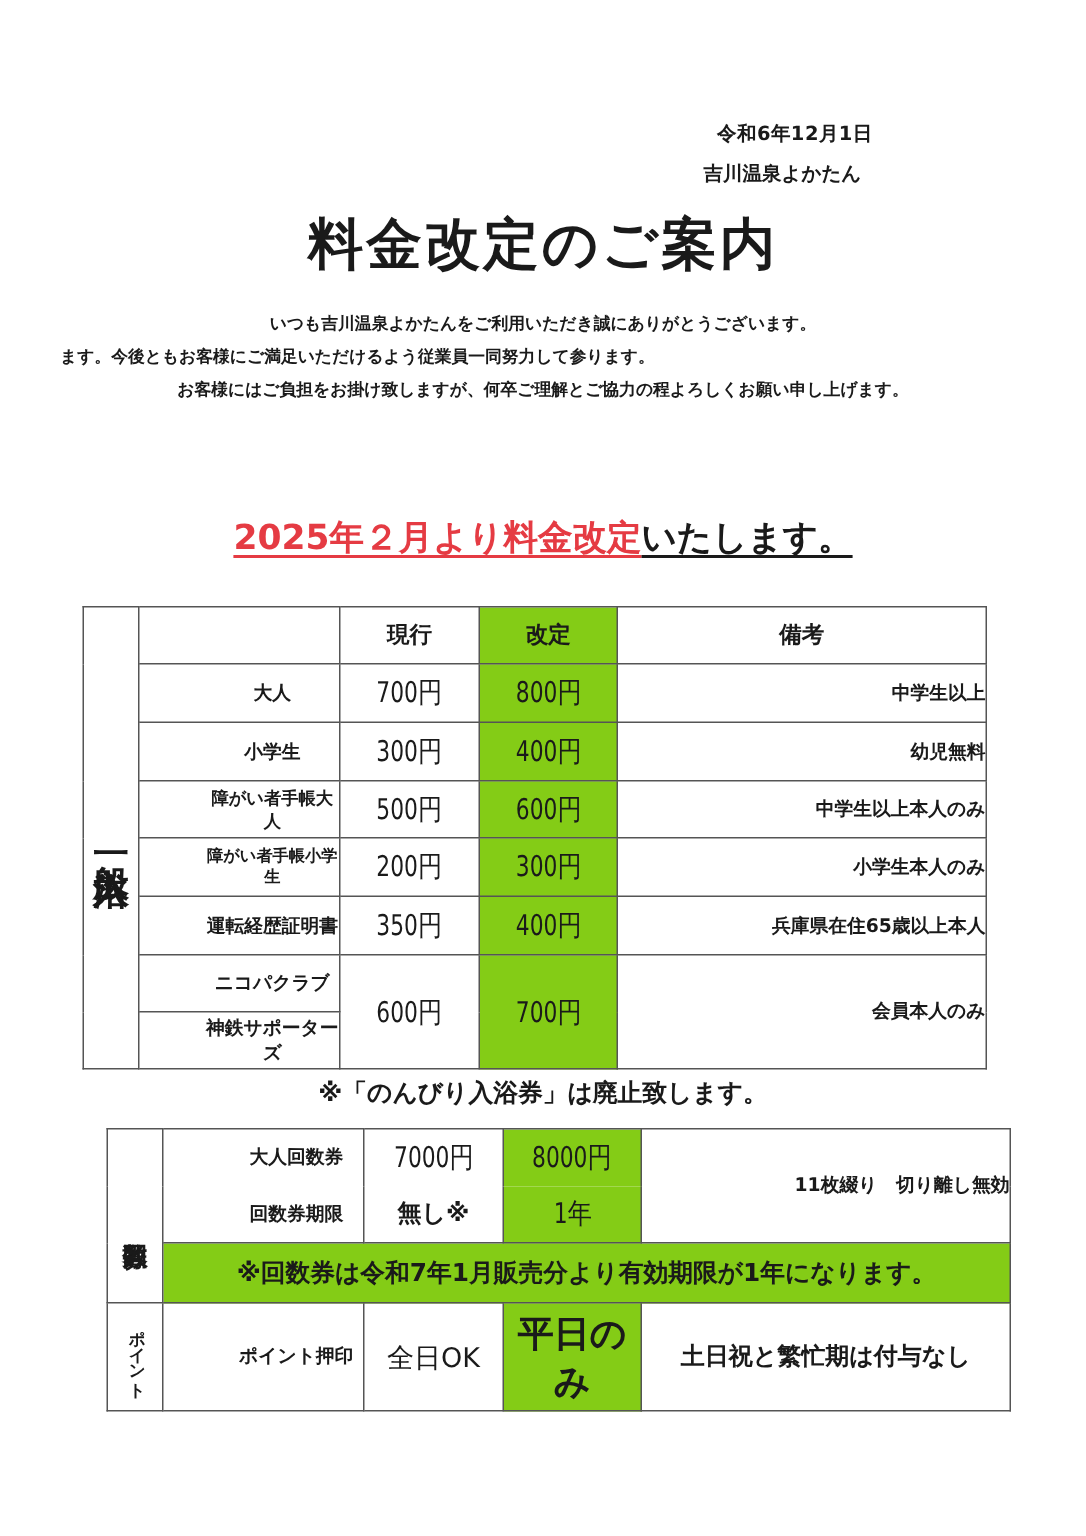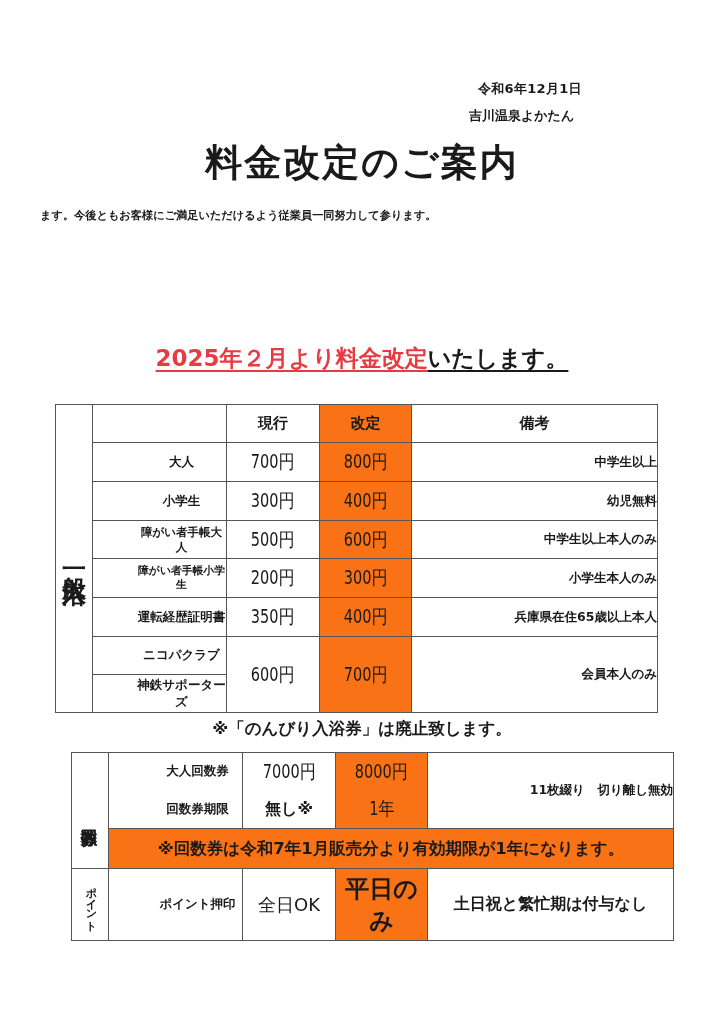--- a/index.html
+++ b/index.html
@@ -12,21 +12,21 @@
   .intro { left: 40px; width: 644px; top: 205px; font-size: 11.2px; font-weight: bold; line-height: 22px; }
   .intro p { margin: 0; white-space: nowrap; }
   .intro .c { text-align: center; }
   .headline { left: 0; width: 724px; top: 343px; text-align: center; font-size: 23px; font-weight: bold; }
   .headline .red { color: #e53b43; text-decoration: underline; text-decoration-thickness: 2px; text-underline-offset: 4px; }
   .headline .blk { color: #1a1a1a; text-decoration: underline; text-decoration-thickness: 2px; text-underline-offset: 4px; }
   table { border-collapse: collapse; position: absolute; table-layout: fixed; }
   td { border: 1.5px solid #555; padding: 0; text-align: center; vertical-align: middle; font-weight: bold; }
   .t1 { left: 55px; top: 404px; width: 602px; }
   .t2 { left: 71px; top: 752px; width: 602px; }
-  .yellow { background: #f97316; }
+  .yellow { background: #84cc16; }
   .price { font-weight: normal; font-size: 19px; font-family: "DejaVu Sans Condensed", "DejaVu Sans", sans-serif; transform: scaleX(0.85); display: inline-block; }
   .hdr { font-size: 15px; }
   .lbl { font-size: 12.5px; padding-left: 44px; }
   .note { text-align: right; padding-left: 22px; font-size: 12.5px; }
   .vert { writing-mode: vertical-rl; text-orientation: upright; font-size: 24px; font-weight: bold; letter-spacing: 2px; }
   .vert2 { writing-mode: vertical-rl; text-orientation: upright; font-size: 17px; font-weight: bold; }
   .vert3 { writing-mode: vertical-rl; text-orientation: upright; font-size: 11px; font-weight: bold; letter-spacing: -1px; }
   .abolish { left: 0; width: 724px; top: 718px; text-align: center; font-size: 16.5px; font-weight: bold; }
   .notice { font-size: 16.5px; text-align: center; }
   .pt { font-size: 18px; font-weight: normal; }
@@ -35,21 +35,23 @@
 </style>
 </head>
 <body>
 
 <div class="abs date">令和6年12月1日</div>
 <div class="abs org">吉川温泉よかたん</div>
 
 <div class="abs title">料金改定のご案内</div>
 
 <div class="abs intro">
+  <p class="c">いつも吉川温泉よかたんをご利用いただき誠にありがとうございます。</p>
   <p>ます。今後ともお客様にご満足いただけるよう従業員一同努力して参ります。</p>
+  <p class="c">お客様にはご負担をお掛け致しますが、何卒ご理解とご協力の程よろしくお願い申し上げます。</p>
 </div>
 
 <div class="abs headline">
   <span class="red">2025年２月より料金改定</span><span class="blk">いたします。</span>
 </div>
 
 <table class="t1">
   <colgroup>
     <col style="width:37px">
       <col style="width:134px">

